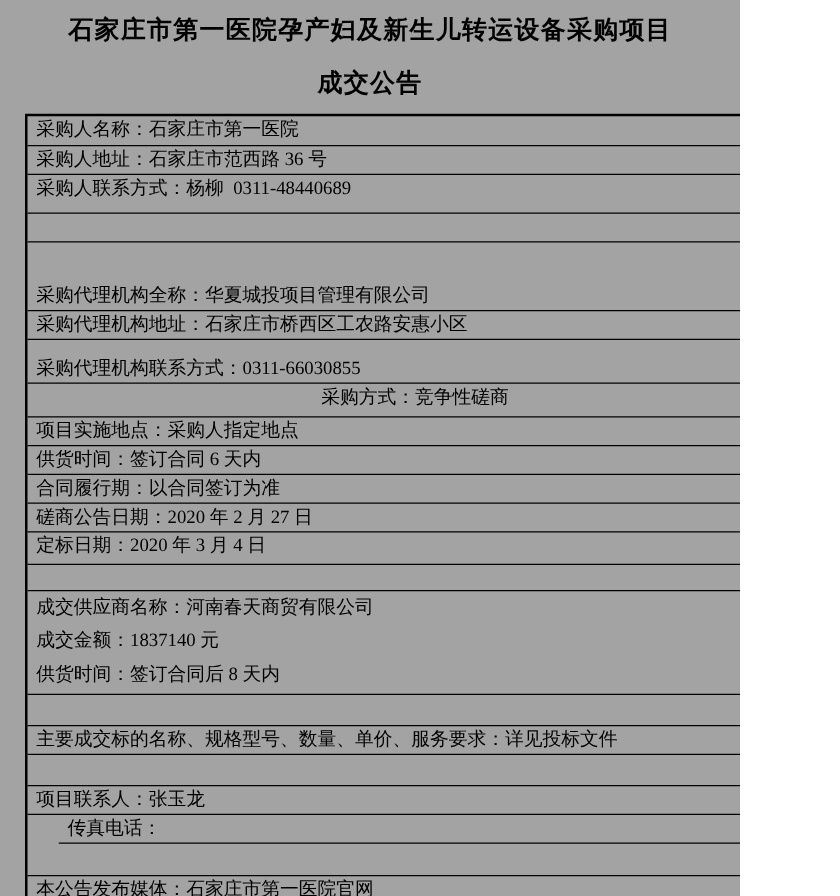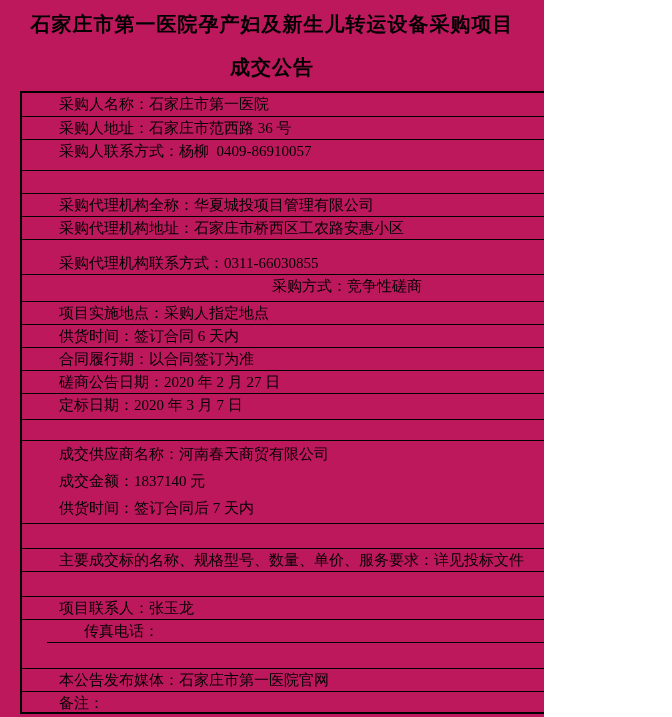--- a/index.html
+++ b/index.html
@@ -4,23 +4,23 @@
 <style>
   html, body {
     margin: 0;
     padding: 0;
     background: #ffffff;
     color: #000000;
     font-family: "Liberation Serif", "DejaVu Serif", serif;
   }
   .page {
     position: relative;
-    width: 544px;
+    width: 592px;
     height: 717px;
-    background: #be185d;
+    background: #a3a3a3;
     overflow: hidden;
   }
   .title {
     margin: 11px 0 0 0;
     text-align: center;
     font-size: 20px;
     font-weight: bold;
     letter-spacing: 1px;
     line-height: 26px;
   }
@@ -33,21 +33,20 @@
     line-height: 26px;
   }
   .info-table {
     margin-left: 20px;
     width: 613px;
     border: 2px solid #000000;
   }
   .row {
     border-bottom: 1px solid #000000;
     overflow: hidden;
-    padding-left: 30px;
   }
   .row:last-child {
     border-bottom: none;
   }
   .cell-line {
     padding-left: 7px;
     font-size: 15px;
     line-height: 22px;
     white-space: pre;
   }
@@ -62,24 +61,24 @@
   <h1 class="title">石家庄市第一医院孕产妇及新生儿转运设备采购项目</h1>
   <h2 class="subtitle">成交公告</h2>
   <div class="info-table" id="info-table">
       <div class="row" style="height: 23px;">
         <div class="cell-line">采购人名称：石家庄市第一医院</div>
       </div>
       <div class="row" style="height: 22px;">
         <div class="cell-line">采购人地址：石家庄市范西路 36 号</div>
       </div>
       <div class="row" style="height: 30px;">
-        <div class="cell-line">采购人联系方式：杨柳  0409-86910057</div>
+        <div class="cell-line">采购人联系方式：杨柳  0311-48440689</div>
       </div>
       <div class="row empty" style="height: 22px;"></div>
-      <div class="row" style="height: 22px;">
+      <div class="row" style="height: 22px; margin-top: 32px;">
         <div class="cell-line">采购代理机构全称：华夏城投项目管理有限公司</div>
       </div>
       <div class="row" style="height: 22px;">
         <div class="cell-line">采购代理机构地址：石家庄市桥西区工农路安惠小区</div>
       </div>
       <div class="row" style="height: 22px; margin-top: 12px;">
         <div class="cell-line">采购代理机构联系方式：0311-66030855</div>
       </div>
       <div class="row" style="height: 26px; text-align: center;">
         <div class="cell-line">采购方式：竞争性磋商</div>
@@ -90,27 +89,27 @@
       <div class="row" style="height: 22px;">
         <div class="cell-line">供货时间：签订合同 6 天内</div>
       </div>
       <div class="row" style="height: 22px;">
         <div class="cell-line">合同履行期：以合同签订为准</div>
       </div>
       <div class="row" style="height: 22px;">
         <div class="cell-line">磋商公告日期：2020 年 2 月 27 日</div>
       </div>
       <div class="row" style="height: 25px;">
-        <div class="cell-line">定标日期：2020 年 3 月 7 日</div>
+        <div class="cell-line">定标日期：2020 年 3 月 4 日</div>
       </div>
       <div class="row empty" style="height: 20px;"></div>
       <div class="row multi" style="height: 82px;">
         <div class="cell-line">成交供应商名称：河南春天商贸有限公司</div>
         <div class="cell-line">成交金额：1837140 元</div>
-        <div class="cell-line">供货时间：签订合同后 7 天内</div>
+        <div class="cell-line">供货时间：签订合同后 8 天内</div>
       </div>
       <div class="row empty" style="height: 24px;"></div>
       <div class="row" style="height: 22px;">
         <div class="cell-line">主要成交标的名称、规格型号、数量、单价、服务要求：详见投标文件</div>
       </div>
       <div class="row empty" style="height: 24px;"></div>
       <div class="row" style="height: 22px;">
         <div class="cell-line">项目联系人：张玉龙</div>
       </div>
       <div class="row" style="height: 22px; margin-left: 25px;">

